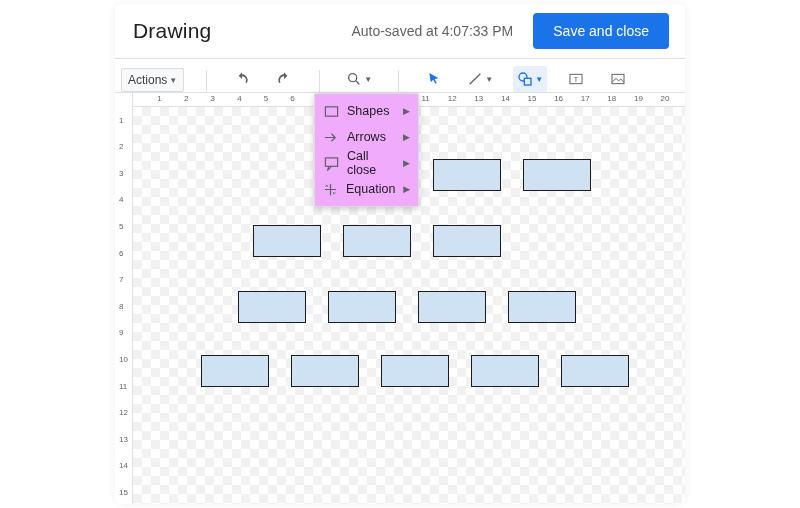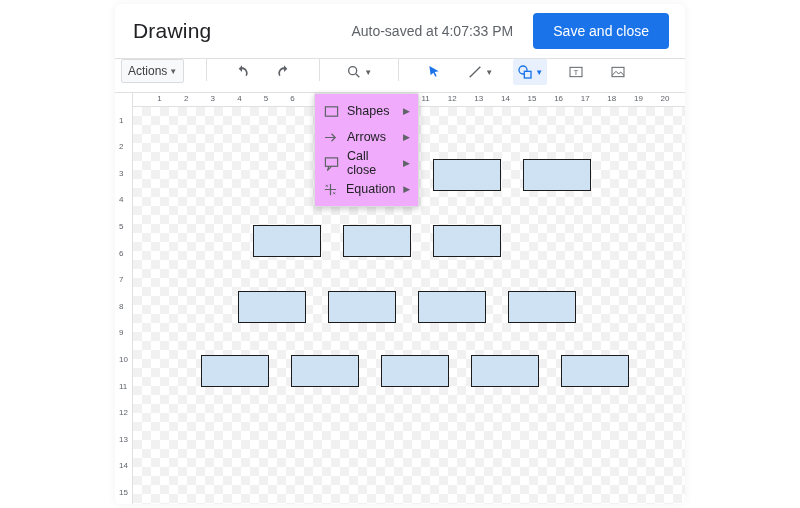--- a/index.html
+++ b/index.html
@@ -13,21 +13,21 @@
   .titlebar { height: 54px; display: flex; align-items: center; padding: 0 16px 0 18px; }
   .title { font-size: 21px; color: #202124; font-weight: 400; flex: 0 0 auto; letter-spacing:0.2px; }
   .spacer { flex: 1 1 auto; }
   .autosave { font-size: 14px; color: #5f6368; margin-right: 20px; }
   .save-btn {
     background: #1a73e8; color: #fff; border: none; border-radius: 4px;
     height: 36px; padding: 0 20px; font-size: 14px; font-weight: 500; cursor: pointer;
   }
   .divider { height: 1px; background: #e0e0e0; }
   .toolbar {
-    height: 34px; display: flex; align-items: flex-start; gap: 16px; padding: 0 6px;
+    height: 34px; display: flex; align-items: flex-end; gap: 16px; padding: 0 6px;
     border-bottom: 1px solid #e0e0e0;
   }
   .actions-btn {
     height: 24px; border: 1px solid #dadce0; background: #f8f9fa; border-radius: 2px;
     font-size: 12px; color: #3c4043; padding: 0 6px; display: inline-flex; align-items: center; cursor:pointer;
     gap:2px;
   }
   .actions-btn .caret { font-size: 8px; color:#5f6368; }
   .tseg { width: 1px; height: 22px; background: #e0e0e0; margin: 0 6px; }
   .tbtn {

